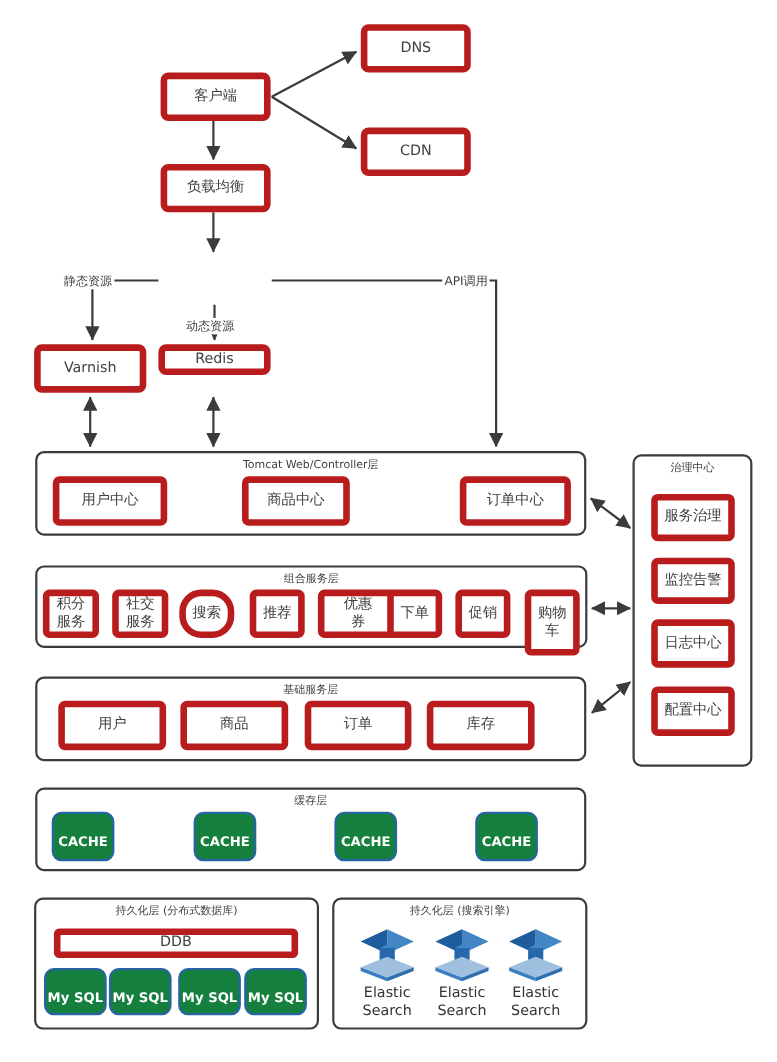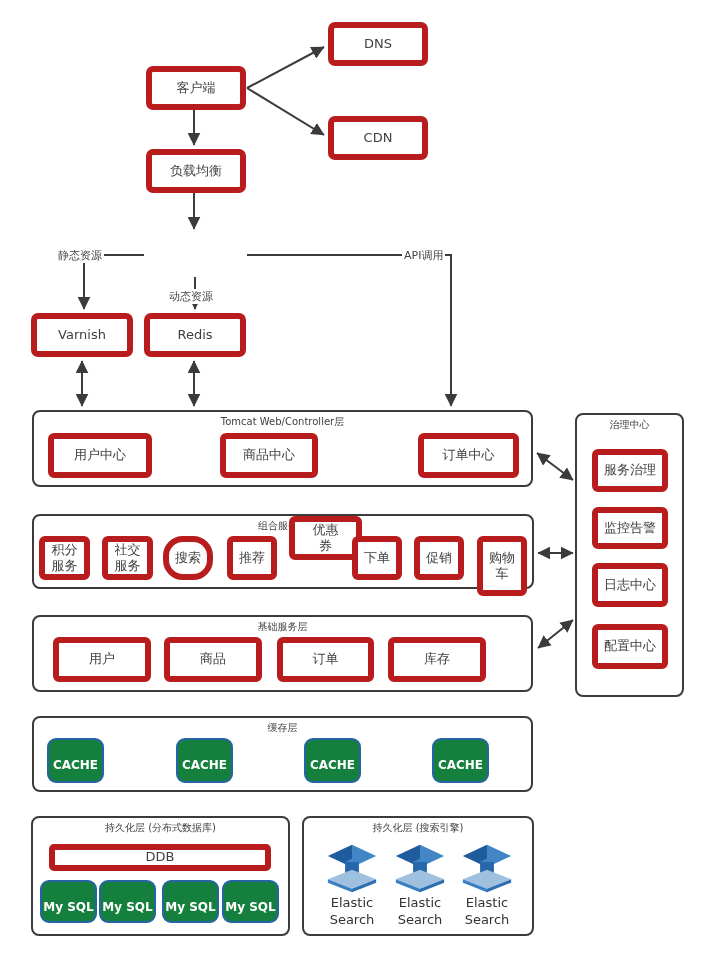--- a/index.html
+++ b/index.html
@@ -63,21 +63,21 @@
       <path d="M538,553 L573,553" marker-start="url(#ah)" marker-end="url(#ah)"></path>
       <path d="M538,648 L573,620" marker-start="url(#ah)" marker-end="url(#ah)"></path>
     </g>
   </svg>
 
   <div class="box" style="left:146px;top:66px;width:100px;height:44px;">客户端</div>
   <div class="box" style="left:328px;top:22px;width:100px;height:44px;">DNS</div>
   <div class="box" style="left:328px;top:116px;width:100px;height:44px;">CDN</div>
   <div class="box" style="left:146px;top:149px;width:100px;height:44px;">负载均衡</div>
   <div class="box" style="left:31px;top:313px;width:102px;height:44px;">Varnish</div>
-  <div class="box" style="left:144px;top:313px;width:102px;height:44px;">Redis</div>
+  <div class="box" style="left:144px;top:313px;width:102px;height:28px;">Redis</div>
 
   <div class="wire-label" style="left:56px;top:248px;">静态资源</div>
   <div class="wire-label" style="left:167px;top:289px;">动态资源</div>
   <div class="wire-label" style="left:402px;top:248px;">API调用</div>
 
   <div class="layer" style="left:32px;top:410px;width:501px;height:77px;">
     <div class="layer-title">Tomcat Web/Controller层</div>
   </div>
   <div class="box inner" style="left:48px;top:433px;width:104px;height:45px;">用户中心</div>
   <div class="box inner" style="left:220px;top:433px;width:98px;height:45px;">商品中心</div>
@@ -85,21 +85,21 @@
 
   <div class="layer" style="left:32px;top:514px;width:502px;height:75px;">
     <div class="layer-title">组合服务层</div>
   </div>
   <div class="box inner multiline" style="left:39px;top:536px;width:51px;height:44px;">积分
 服务</div>
   <div class="box inner multiline" style="left:102px;top:536px;width:51px;height:44px;">社交
 服务</div>
   <div class="box inner multiline" style="left:163px;top:536px;width:50px;height:44px;border-radius:20px;">搜索</div>
   <div class="box inner multiline" style="left:227px;top:536px;width:50px;height:44px;">推荐</div>
-  <div class="box inner multiline" style="left:289px;top:516px;width:73px;height:44px;">优惠
+  <div class="box inner multiline" style="left:289px;top:536px;width:73px;height:44px;">优惠
 券</div>
   <div class="box inner multiline" style="left:352px;top:536px;width:50px;height:44px;">下单</div>
   <div class="box inner multiline" style="left:414px;top:536px;width:50px;height:44px;">促销</div>
   <div class="box inner multiline" style="left:477px;top:536px;width:50px;height:60px;">购物
 车</div>
 
   <div class="layer" style="left:32px;top:615px;width:501px;height:77px;">
     <div class="layer-title">基础服务层</div>
   </div>
   <div class="box inner" style="left:53px;top:637px;width:98px;height:45px;">用户</div>

